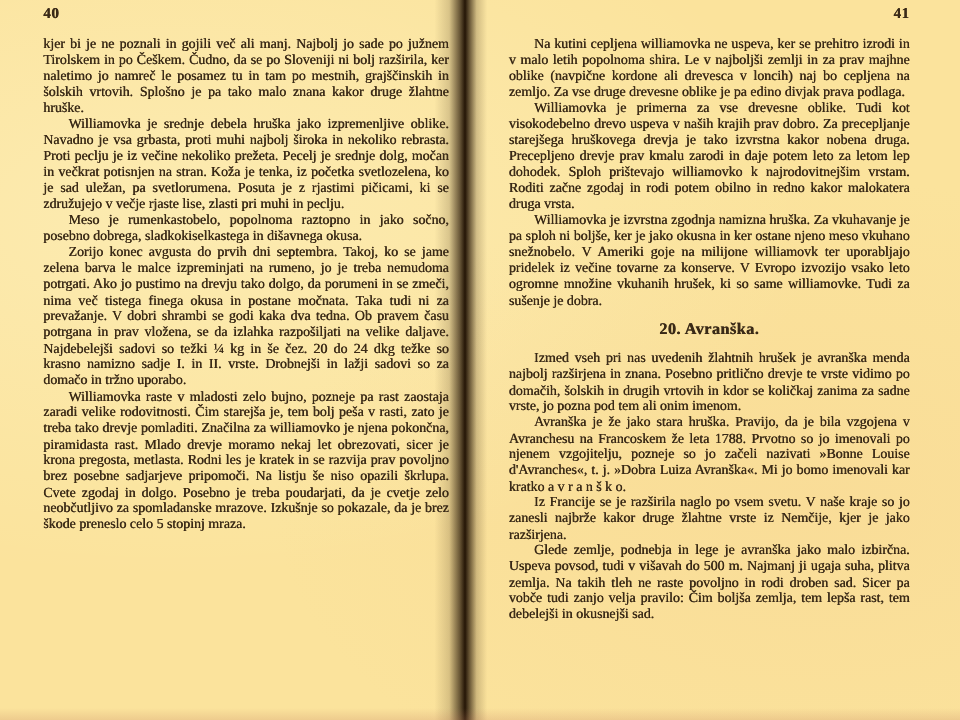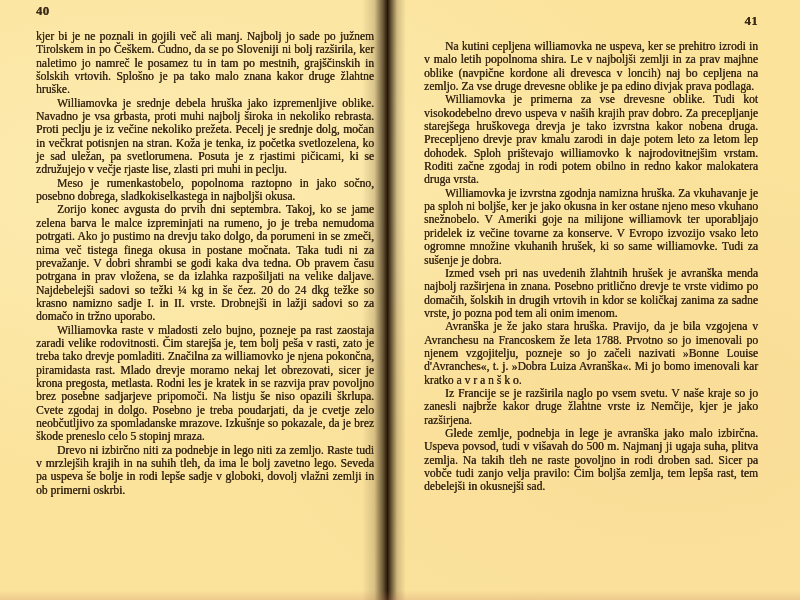--- a/index.html
+++ b/index.html
@@ -31,21 +31,21 @@
   }
   .page{position:absolute;top:4px;color:var(--ink,#3a2a17);}
   .page-left{left:36px;width:338px;}
   .page-right{left:424px;width:334px;}
   .pagenum{
     font-weight:bold;font-size:12.5px;letter-spacing:0.5px;
     margin-bottom:11px;height:15px;
     text-shadow:0.3px 0 0 currentColor;
   }
   .page-left .pagenum{text-align:left;}
-  .page-right .pagenum{text-align:right;margin-top:10px;}
+  .page-right .pagenum{text-align:right;}
   .para{
     margin:0;font-size:11.6px;line-height:13.35px;
     text-align:justify;text-justify:inter-word;
     text-shadow:0.3px 0 0 currentColor; 
   }
   .para.indent{text-indent:21px;}
   .heading{
     margin:9px 0 10px 0;text-align:center;
     font-size:13.5px;font-weight:bold;letter-spacing:0.4px;
     text-shadow:0.35px 0 0 currentColor;
@@ -55,31 +55,31 @@
 <body>
 
 <div class="book">
 
   <div class="gutter"></div>
 
   <div class="page page-left">
     <div class="pagenum">40</div>
     <p class="para">kjer bi je ne poznali in gojili več ali manj. Najbolj jo sade po južnem Tirolskem in po Češkem. Čudno, da se po Sloveniji ni bolj razširila, ker naletimo jo namreč le posamez tu in tam po mestnih, grajščinskih in šolskih vrtovih. Splošno je pa tako malo znana kakor druge žlahtne hruške.</p>
     <p class="para indent">Williamovka je srednje debela hruška jako izpremenljive oblike. Navadno je vsa grbasta, proti muhi najbolj široka in nekoliko rebrasta. Proti peclju je iz večine nekoliko prežeta. Pecelj je srednje dolg, močan in večkrat potisnjen na stran. Koža je tenka, iz početka svetlozelena, ko je sad uležan, pa svetlorumena. Posuta je z rjastimi pičicami, ki se združujejo v večje rjaste lise, zlasti pri muhi in peclju.</p>
-    <p class="para indent">Meso je rumenkastobelo, popolnoma raztopno in jako sočno, posebno dobrega, sladkokiselkastega in najboljši okusa.</p>
+    <p class="para indent">Meso je rumenkastobelo, popolnoma raztopno in jako sočno, posebno dobrega, sladkokiselkastega in dišavnega okusa.</p>
     <p class="para indent">Zorijo konec avgusta do prvih dni septembra. Takoj, ko se jame zelena barva le malce izpreminjati na rumeno, jo je treba nemudoma potrgati. Ako jo pustimo na drevju tako dolgo, da porumeni in se zmeči, nima več tistega finega okusa in postane močnata. Taka tudi ni za prevažanje. V dobri shrambi se godi kaka dva tedna. Ob pravem času potrgana in prav vložena, se da izlahka razpošiljati na velike daljave. Najdebelejši sadovi so težki ¼ kg in še čez. 20 do 24 dkg težke so krasno namizno sadje I. in II. vrste. Drobnejši in lažji sadovi so za domačo in tržno uporabo.</p>
     <p class="para indent">Williamovka raste v mladosti zelo bujno, pozneje pa rast zaostaja zaradi velike rodovitnosti. Čim starejša je, tem bolj peša v rasti, zato je treba tako drevje pomladiti. Značilna za williamovko je njena pokončna, piramidasta rast. Mlado drevje moramo nekaj let obrezovati, sicer je krona pregosta, metlasta. Rodni les je kratek in se razvija prav povoljno brez posebne sadjarjeve pripomoči. Na listju še niso opazili škrlupa. Cvete zgodaj in dolgo. Posebno je treba poudarjati, da je cvetje zelo neobčutljivo za spomladanske mrazove. Izkušnje so pokazale, da je brez škode preneslo celo 5 stopinj mraza.</p>
-    <p class="para indent">Drevo ni izbirčno niti za podnebje in lego niti za zemljo. Raste tudi v mrzlejših krajih in na suhih tleh, da ima le bolj zavetno lego. Seveda pa uspeva še bolje in rodi lepše sadje v globoki, dovolj vlažni zemlji in ob primerni oskrbi.</p>
   </div>
 
   <div class="page page-right">
     <div class="pagenum">41</div>
     <p class="para indent">Na kutini cepljena williamovka ne uspeva, ker se prehitro izrodi in v malo letih popolnoma shira. Le v najboljši zemlji in za prav majhne oblike (navpične kordone ali drevesca v loncih) naj bo cepljena na zemljo. Za vse druge drevesne oblike je pa edino divjak prava podlaga.</p>
     <p class="para indent">Williamovka je primerna za vse drevesne oblike. Tudi kot visokodebelno drevo uspeva v naših krajih prav dobro. Za precepljanje starejšega hruškovega drevja je tako izvrstna kakor nobena druga. Precepljeno drevje prav kmalu zarodi in daje potem leto za letom lep dohodek. Sploh prištevajo williamovko k najrodovitnejšim vrstam. Roditi začne zgodaj in rodi potem obilno in redno kakor malokatera druga vrsta.</p>
     <p class="para indent">Williamovka je izvrstna zgodnja namizna hruška. Za vkuhavanje je pa sploh ni boljše, ker je jako okusna in ker ostane njeno meso vkuhano snežnobelo. V Ameriki goje na milijone williamovk ter uporabljajo pridelek iz večine tovarne za konserve. V Evropo izvozijo vsako leto ogromne množine vkuhanih hrušek, ki so same williamovke. Tudi za sušenje je dobra.</p>
+    <h2 class="heading">20. Avranška.</h2>
     <p class="para indent">Izmed vseh pri nas uvedenih žlahtnih hrušek je avranška menda najbolj razširjena in znana. Posebno pritlično drevje te vrste vidimo po domačih, šolskih in drugih vrtovih in kdor se količkaj zanima za sadne vrste, jo pozna pod tem ali onim imenom.</p>
     <p class="para indent">Avranška je že jako stara hruška. Pravijo, da je bila vzgojena v Avranchesu na Francoskem že leta 1788. Prvotno so jo imenovali po njenem vzgojitelju, pozneje so jo začeli nazivati »Bonne Louise d'Avranches«, t. j. »Dobra Luiza Avranška«. Mi jo bomo imenovali kar kratko a v r a n š k o.</p>
     <p class="para indent">Iz Francije se je razširila naglo po vsem svetu. V naše kraje so jo zanesli najbrže kakor druge žlahtne vrste iz Nemčije, kjer je jako razširjena.</p>
     <p class="para indent">Glede zemlje, podnebja in lege je avranška jako malo izbirčna. Uspeva povsod, tudi v višavah do 500 m. Najmanj ji ugaja suha, plitva zemlja. Na takih tleh ne raste povoljno in rodi droben sad. Sicer pa vobče tudi zanjo velja pravilo: Čim boljša zemlja, tem lepša rast, tem debelejši in okusnejši sad.</p>
   </div>
 
   <div class="bottom-edge"></div>
 
 </div>
 

